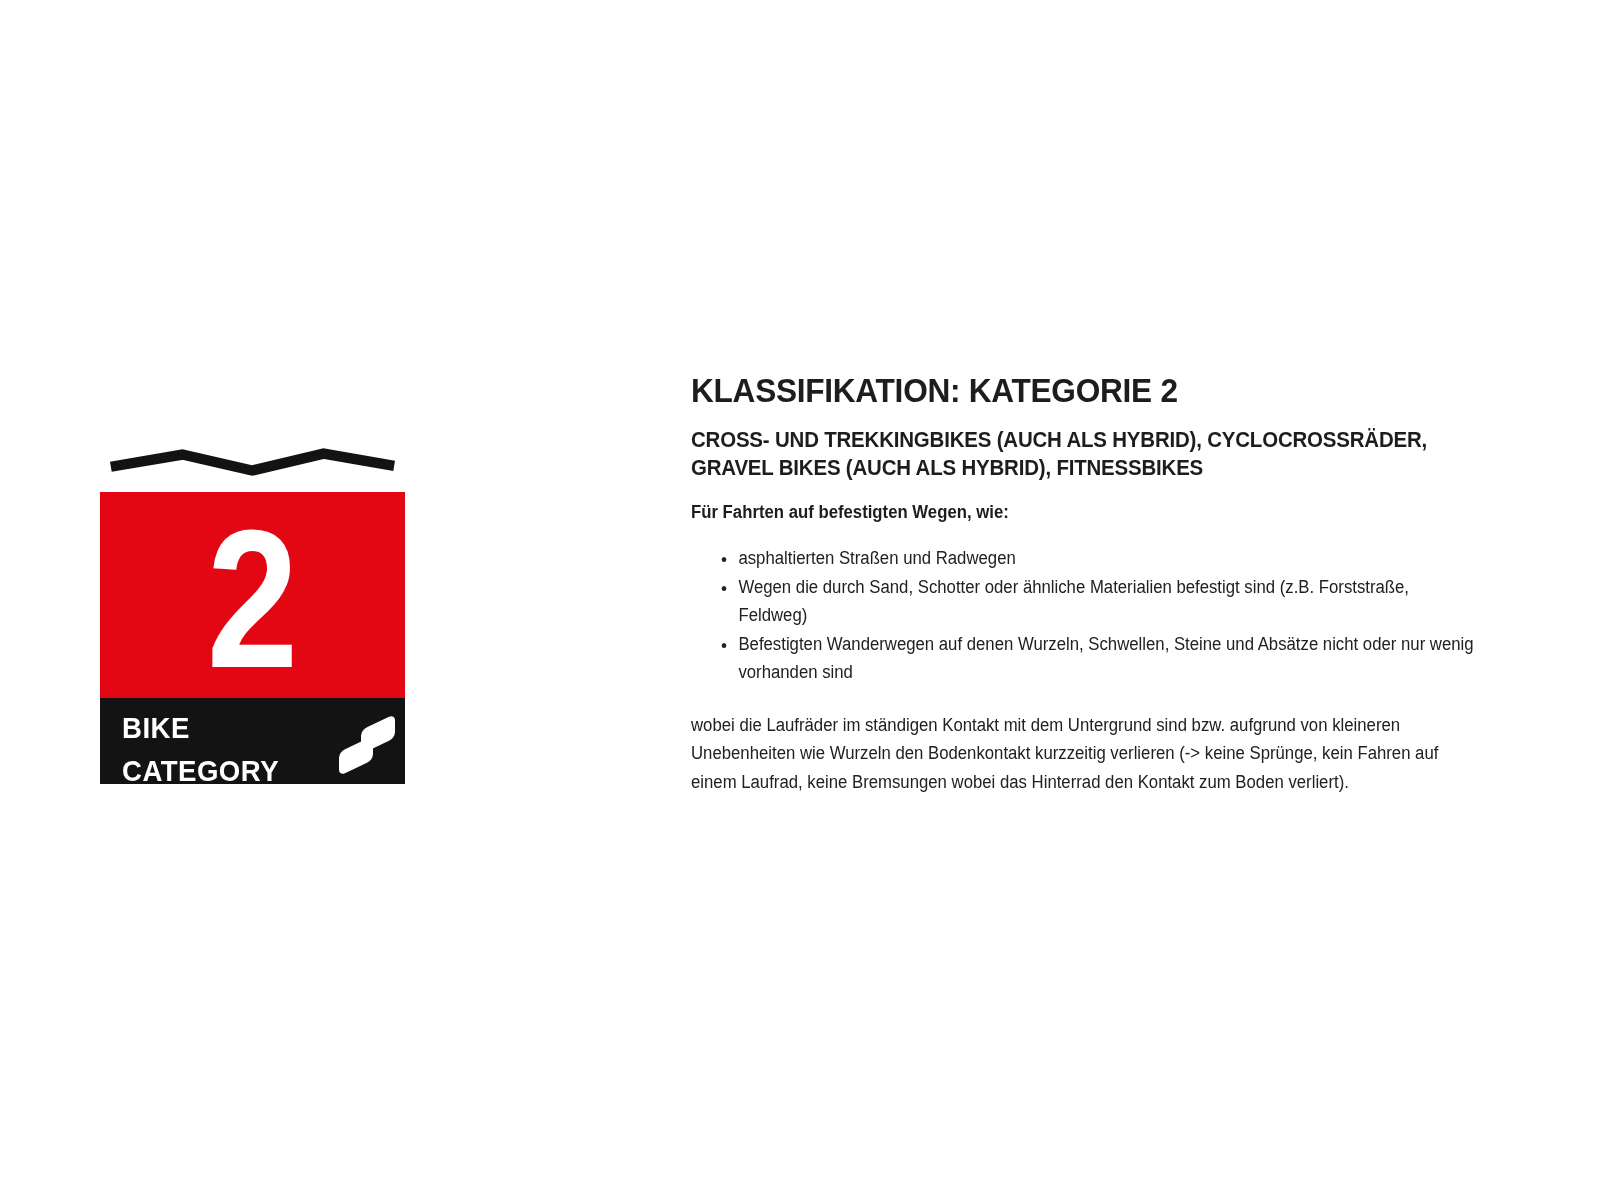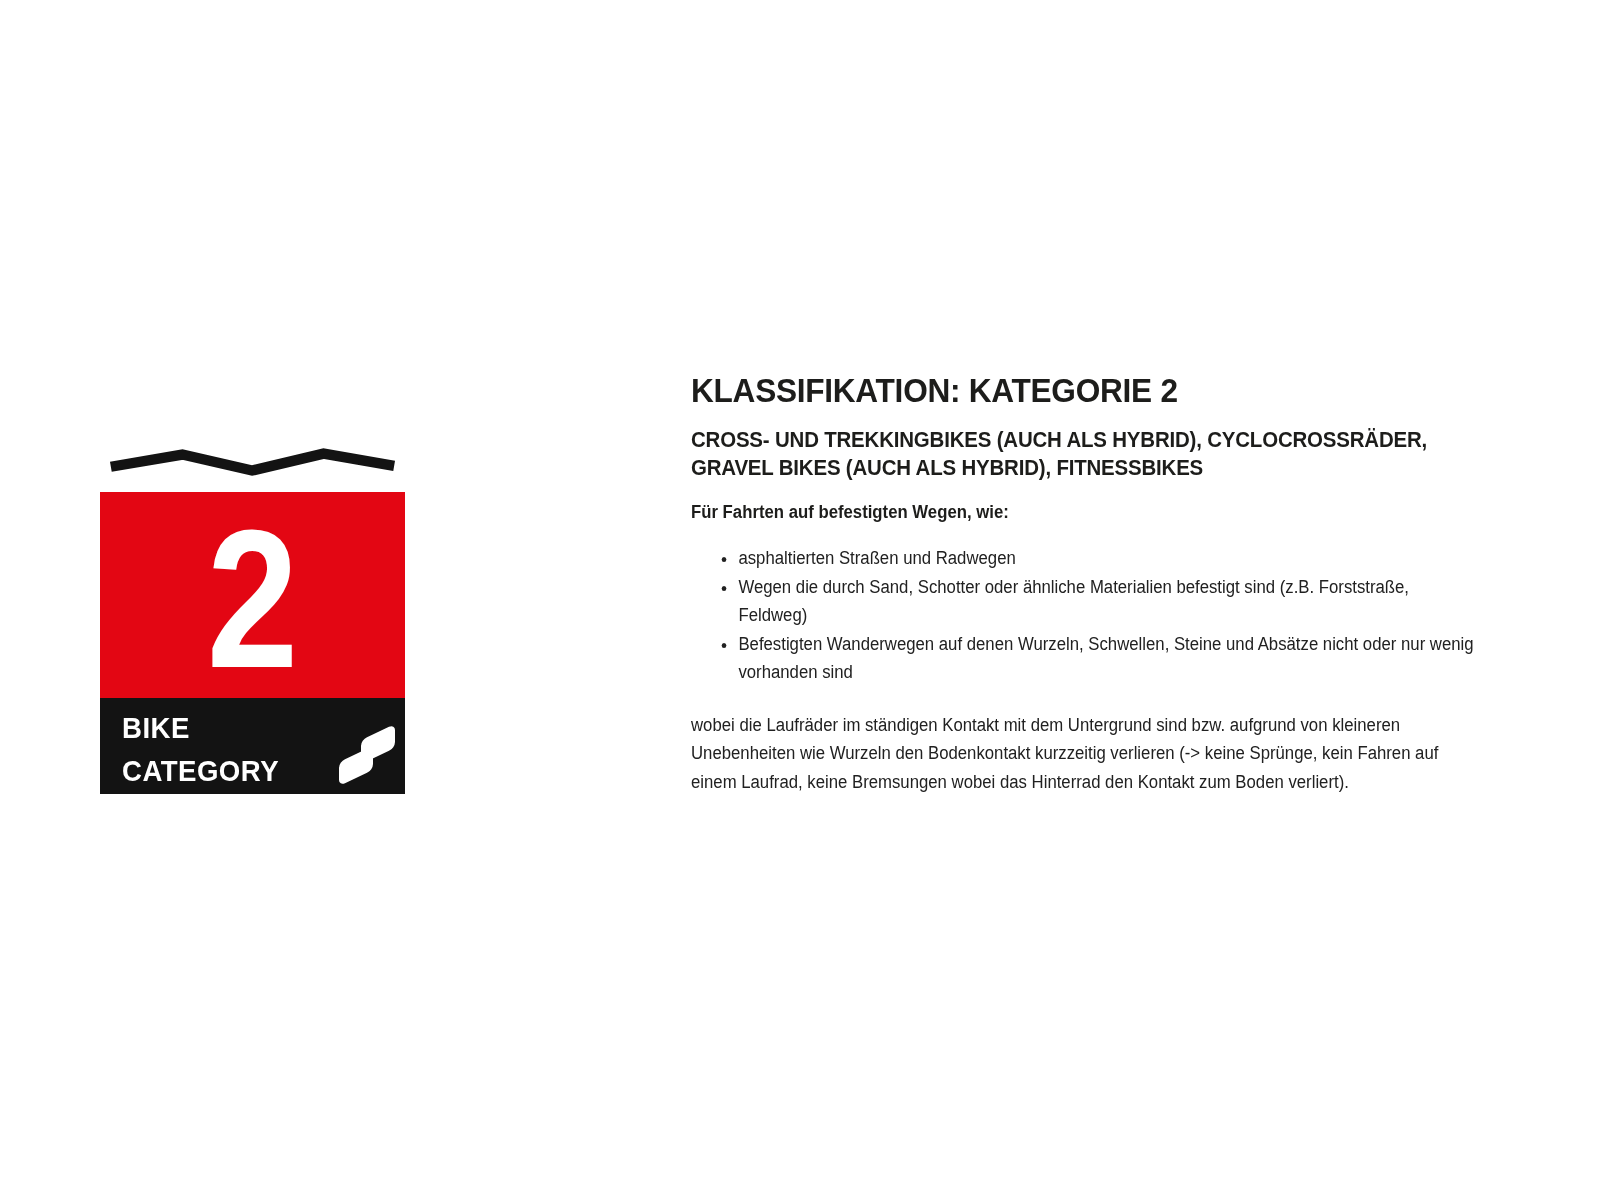--- a/index.html
+++ b/index.html
@@ -7,21 +7,21 @@
               font-family:"Liberation Sans", sans-serif; color:#1d1d1b; overflow:hidden; }
   .page { position:relative; width:1600px; height:1200px; background:#ffffff; }
 
   
   .badge { position:absolute; left:100px; top:447px; width:305px; height:353px; }
   .badge .zigzag { display:block; width:305px; height:32px; }
   .badge-red { position:absolute; left:0; top:45px; width:305px; height:206px;
                background:#e30613; display:flex; align-items:center; justify-content:center; }
   .badge-num { font-size:196px; font-weight:700; color:#ffffff; line-height:1;
                transform:scaleX(0.84); padding-top:10px; }
-  .badge-band { position:absolute; left:0; top:251px; width:305px; height:96px;
+  .badge-band { position:absolute; left:0; top:251px; width:305px; height:86px;
                 background:#131313; }
   .badge-labels { position:absolute; left:22px; top:8px; display:flex; flex-direction:column; }
   .badge-labels span { color:#ffffff; font-weight:700; font-size:30px; line-height:43px;
                        letter-spacing:0.5px; transform:scaleX(0.92); transform-origin:left; white-space:nowrap; }
   .cube-logo { position:absolute; right:10px; bottom:8px; width:56px; height:68px; }
   .cube-logo .el { position:absolute; width:34px; height:24px; background:#ffffff;
                    border-radius:6px; transform:skewY(-25deg); }
   .cube-logo .el-top { right:0; top:14px; }
   .cube-logo .el-bot { left:0; top:36px; }
 

